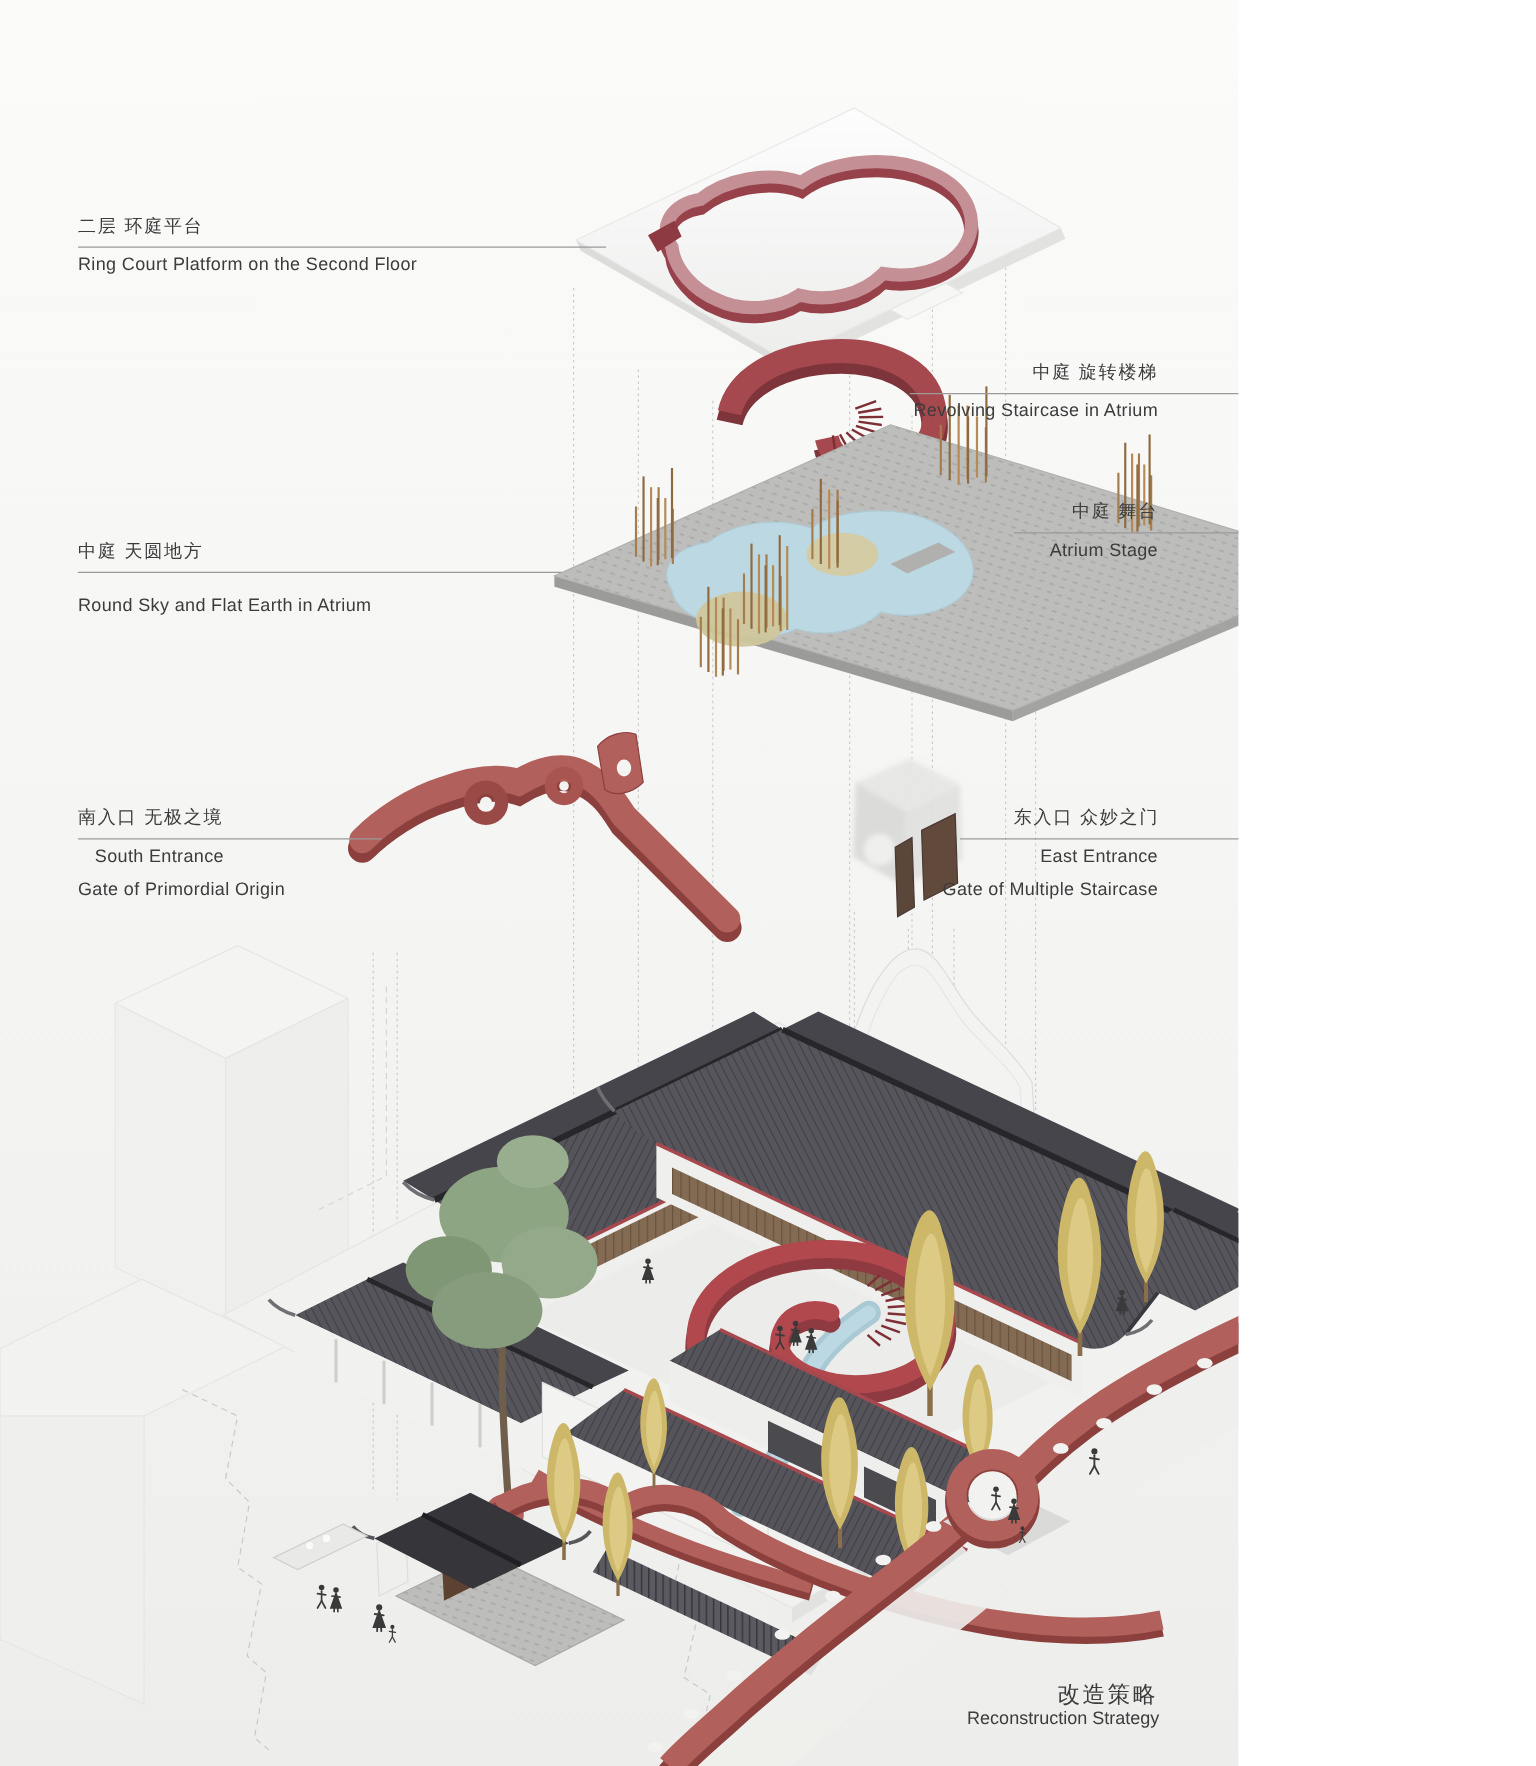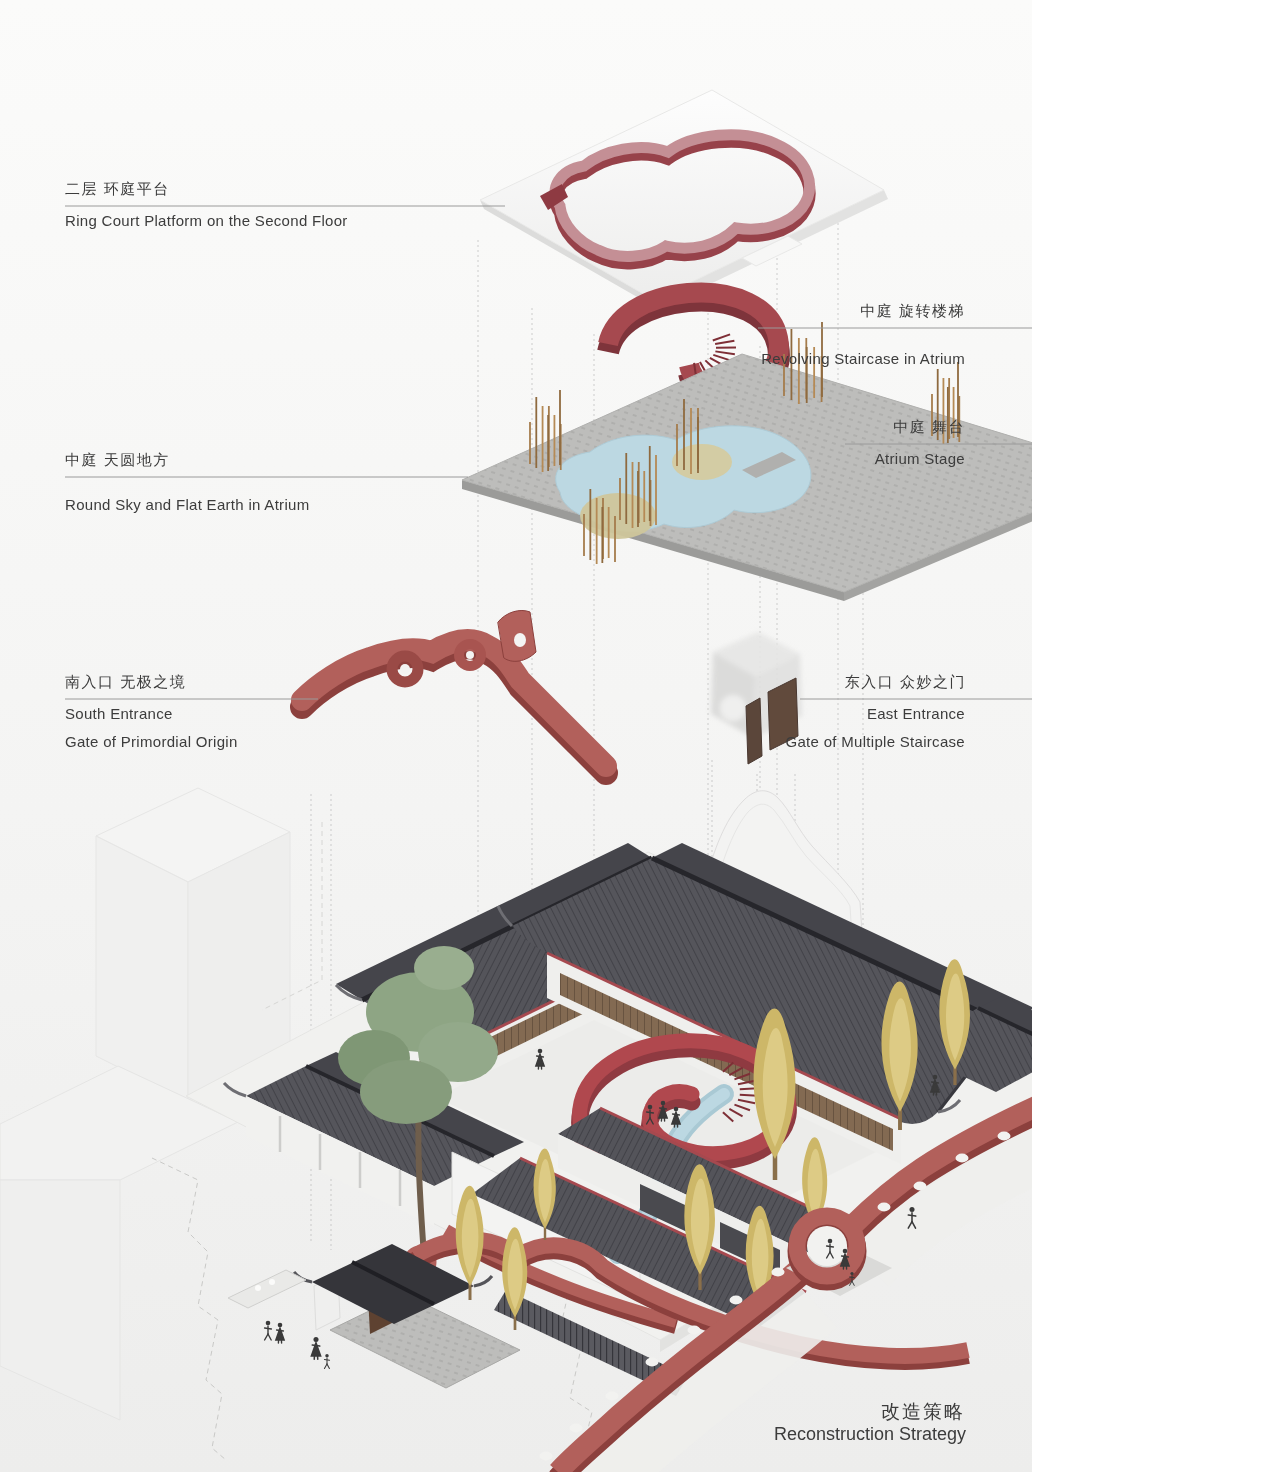--- a/index.html
+++ b/index.html
@@ -4,21 +4,21 @@
 <style>
   html,body{margin:0;padding:0;background:#fff;}
   #stage{position:relative;width:1032px;height:1472px;overflow:hidden;
          background:linear-gradient(180deg,var(--bg_top,#fbfbfa) 0%,#f4f4f3 55%,var(--bg_bottom,#ededec) 100%);
          font-family:"Liberation Sans","DejaVu Sans",sans-serif;}
   svg{position:absolute;left:0;top:0;}
   .label{position:absolute;color:var(--text,#3c3c3c);font-size:15px;line-height:22px;letter-spacing:.3px;white-space:nowrap;}
   .label.right{text-align:left;}
   .zh{letter-spacing:1.5px;}
   .title-zh{position:absolute;right:67px;top:1399px;font-size:19px;letter-spacing:2px;color:var(--text,#3c3c3c);}
-  .title-en{position:absolute;right:66px;top:1424px;font-size:18px;color:var(--text,#3c3c3c);}
+  .title-en{position:absolute;right:66px;top:1424px;font-size:15px;color:var(--text,#3c3c3c);}
 </style>
 </head>
 <body>
 
 <div id="stage">
 
 <svg id="scene" width="1280" height="1472" viewBox="0 0 1280 1472" aria-hidden="true">
   <defs>
     <linearGradient id="slabGrad" x1="0" y1="0" x2="0" y2="1">
       <stop offset="0" stop-color="#fdfdfd"></stop>
@@ -472,30 +472,30 @@
           <line x1="0" y1="-4" x2="3.2" y2="2"></line>
           <line x1="-3.4" y1="-10" x2="3.4" y2="-9"></line>
         </g>
       </g>
 </svg>
 
 <div class="label" style="left:65px;top:178px"><span class="zh">二层 环庭平台</span></div>
 <div class="label" style="left:65px;top:210px"><span>Ring Court Platform on the Second Floor</span></div>
 
 <div class="label right" style="right:67px;top:300px"><span class="zh">中庭 旋转楼梯</span></div>
-<div class="label right" style="right:67px;top:348px"><span>Revolving Staircase in Atrium</span></div>
+<div class="label right" style="right:67px;top:332px"><span>Revolving Staircase in Atrium</span></div>
 
 <div class="label right" style="right:67px;top:416px"><span class="zh">中庭 舞台</span></div>
 <div class="label right" style="right:67px;top:448px"><span>Atrium Stage</span></div>
 
 <div class="label" style="left:65px;top:449px"><span class="zh">中庭 天圆地方</span></div>
 <div class="label" style="left:65px;top:494px"><span>Round Sky and Flat Earth in Atrium</span></div>
 
 <div class="label" style="left:65px;top:671px"><span class="zh">南入口 无极之境</span></div>
-<div class="label" style="left:65px;top:703px"><span>South Entrance</span></div>
+<div class="label" style="left:79px;top:703px"><span>South Entrance</span></div>
 <div class="label" style="left:65px;top:731px"><span>Gate of Primordial Origin</span></div>
 
 <div class="label right" style="right:66px;top:671px"><span class="zh">东入口 众妙之门</span></div>
 <div class="label right" style="right:67px;top:703px"><span>East Entrance</span></div>
 <div class="label right" style="right:67px;top:731px"><span>Gate of Multiple Staircase</span></div>
 
 <div class="title-zh zh">改造策略</div>
 <div class="title-en">Reconstruction Strategy</div>
 
 </div>

